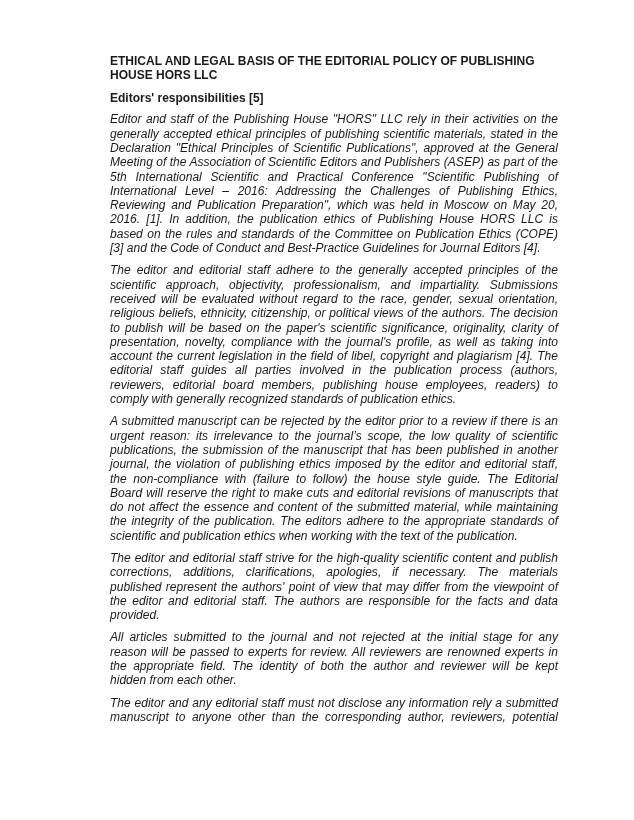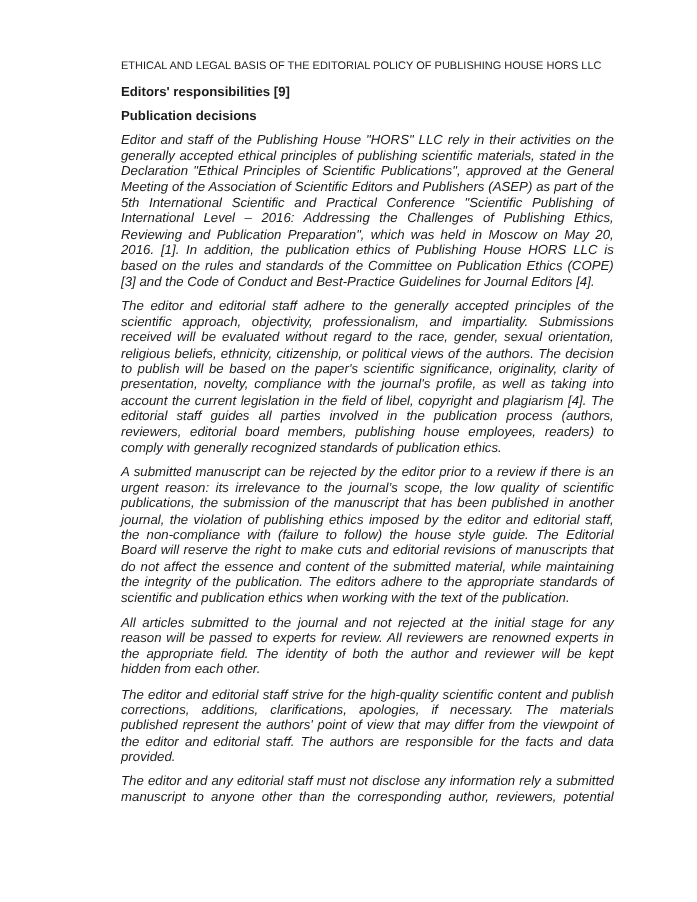--- a/index.html
+++ b/index.html
@@ -15,22 +15,22 @@
       font-family: "Liberation Sans", sans-serif;
       color: #1a1a1a;
     }
     .page {
       position: absolute;
       left: 110px;
       top: 54px;
       width: 456px;
     }
     .doc-title {
-      font-weight: normal;
-      font-size: 10px;
+      font-weight: bold;
+      font-size: 12px;
       line-height: 14.3px;
       margin: 0 0 8px 0;
     }
     .heading {
       font-weight: bold;
       font-size: 12px;
       line-height: 14.3px;
       margin: 0 0 7.5px 0;
     }
     .para {
@@ -41,25 +41,24 @@
       letter-spacing: 0.02px;
       font-style: italic;
     }
   </style>
 </head>
 <body>
 
 <div class="page">
   <h1 class="doc-title">ETHICAL AND LEGAL BASIS OF THE EDITORIAL POLICY OF PUBLISHING HOUSE HORS LLC</h1>
 
-  <h2 class="heading">Editors' responsibilities [9]</h2>
+  <h2 class="heading">Editors' responsibilities [5]</h2>
 
-  <h3 class="heading">Publication decisions</h3>
 
   <p class="para">Editor and staff of the Publishing House "HORS" LLC rely in their activities on the generally accepted ethical principles of publishing scientific materials, stated in the Declaration "Ethical Principles of Scientific Publications", approved at the General Meeting of the Association of Scientific Editors and Publishers (ASEP) as part of the 5th International Scientific and Practical Conference "Scientific Publishing of International Level – 2016: Addressing the Challenges of Publishing Ethics, Reviewing and Publication Preparation", which was held in Moscow on May 20, 2016. [1]. In addition, the publication ethics of Publishing House HORS LLC is based on the rules and standards of the Committee on Publication Ethics (COPE) [3] and the Code of Conduct and Best-Practice Guidelines for Journal Editors [4].</p>
   <p class="para">The editor and editorial staff adhere to the generally accepted principles of the scientific approach, objectivity, professionalism, and impartiality. Submissions received will be evaluated without regard to the race, gender, sexual orientation, religious beliefs, ethnicity, citizenship, or political views of the authors. The decision to publish will be based on the paper's scientific significance, originality, clarity of presentation, novelty, compliance with the journal's profile, as well as taking into account the current legislation in the field of libel, copyright and plagiarism [4]. The editorial staff guides all parties involved in the publication process (authors, reviewers, editorial board members, publishing house employees, readers) to comply with generally recognized standards of publication ethics.</p>
   <p class="para">A submitted manuscript can be rejected by the editor prior to a review if there is an urgent reason: its irrelevance to the journal’s scope, the low quality of scientific publications, the submission of the manuscript that has been published in another journal, the violation of publishing ethics imposed by the editor and editorial staff, the non-compliance with (failure to follow) the house style guide. The Editorial Board will reserve the right to make cuts and editorial revisions of manuscripts that do not affect the essence and content of the submitted material, while maintaining the integrity of the publication. The editors adhere to the appropriate standards of scientific and publication ethics when working with the text of the publication.</p>
+  <p class="para">The editor and editorial staff strive for the high-quality scientific content and publish corrections, additions, clarifications, apologies, if necessary. The materials published represent the authors' point of view that may differ from the viewpoint of the editor and editorial staff. The authors are responsible for the facts and data provided.</p>
   <p class="para">All articles submitted to the journal and not rejected at the initial stage for any reason will be passed to experts for review. All reviewers are renowned experts in the appropriate field. The identity of both the author and reviewer will be kept hidden from each other.</p>
-  <p class="para">The editor and editorial staff strive for the high-quality scientific content and publish corrections, additions, clarifications, apologies, if necessary. The materials published represent the authors' point of view that may differ from the viewpoint of the editor and editorial staff. The authors are responsible for the facts and data provided.</p>
 
 
   <p class="para" style="text-align-last: justify;">The editor and any editorial staff must not disclose any information rely a submitted manuscript to anyone other than the corresponding author, reviewers, potential</p>
 </div>
 
 </body></html>

